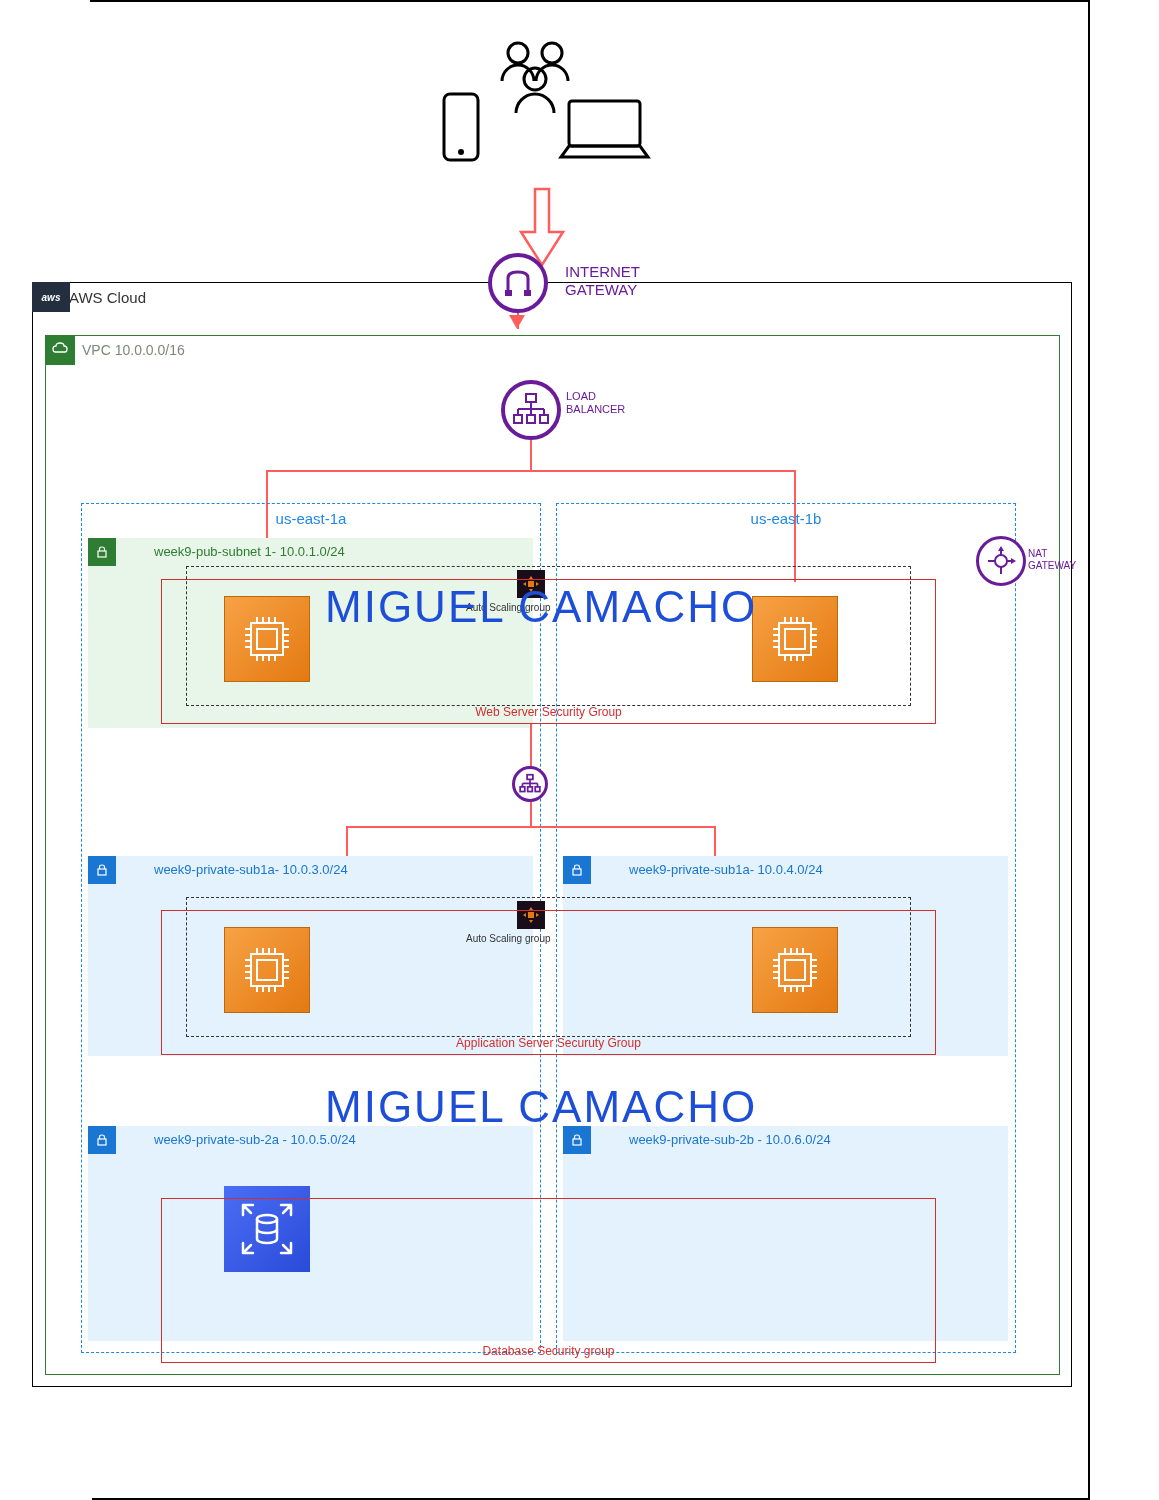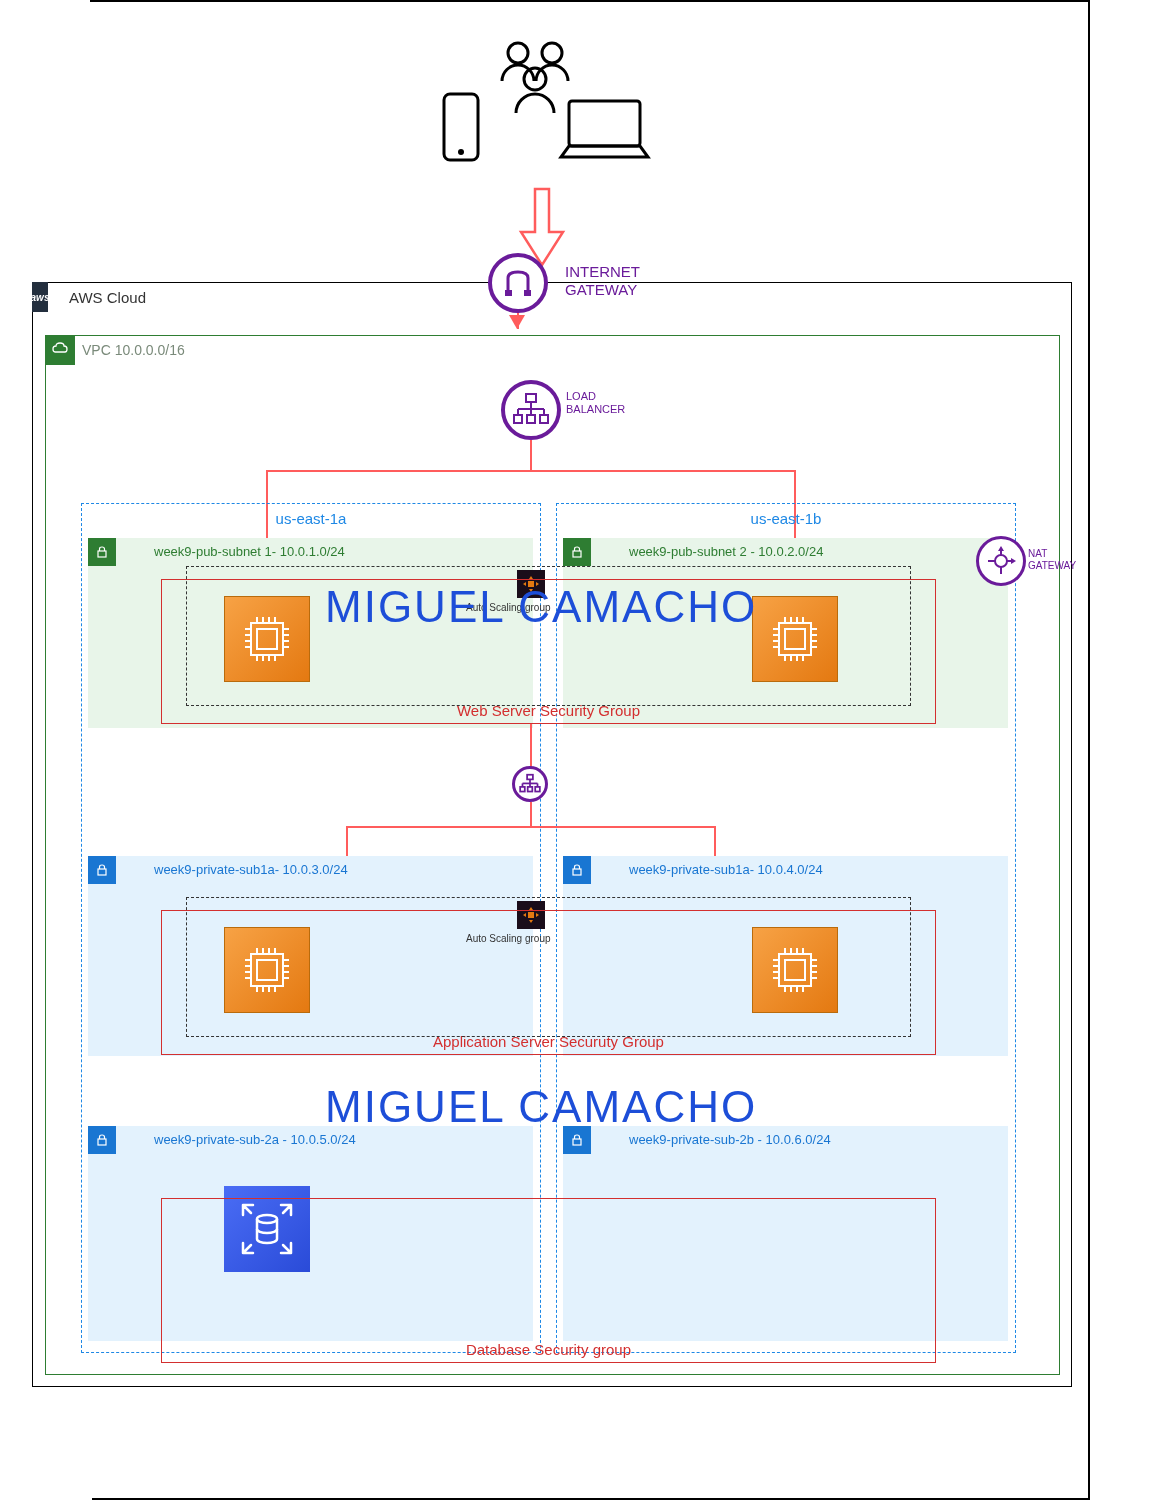--- a/index.html
+++ b/index.html
@@ -12,21 +12,21 @@
 
   
   .users-cluster { position: absolute; left: 350px; top: 35px; width: 200px; height: 150px; }
   .phone-icon { position:absolute; left:0; top:55px; }
   .people-icon { position:absolute; left:48px; top:0; }
   .laptop-icon { position:absolute; left:115px; top:60px;}
   .big-arrow { position:absolute; left: 425px; top: 185px; }
 
   
   .aws-cloud { position: absolute; left: -60px; top: 280px; width: 1040px; height: 1105px; border: 1px solid #000; }
-  .aws-badge { position:absolute; left:-1px; top:-1px; width:16px; height:30px; background:#232f3e; display:flex; align-items:center; justify-content:center;}
+  .aws-badge { position:absolute; left:-1px; top:-1px; width:38px; height:30px; background:#232f3e; display:flex; align-items:center; justify-content:center;}
   .aws-badge-text { color:#fff; font-size:10px; font-weight:bold; font-style:italic;}
   .aws-label { position:absolute; left:36px; top:6px; font-size:15px; color:#333; }
 
   
   .vpc { position:absolute; left:12px; top:52px; width:1015px; height:1040px; border:1px solid #2e7d32;padding-left:33px; }
   .vpc-badge { position:absolute; left:-1px; top:-1px; width:30px; height:30px; background:#2e7d32; display:flex; align-items:center; justify-content:center;}
   .vpc-label { position:absolute; left:36px; top:6px; font-size:14px; color:#7a8a7a; }
 
   
   .igw-circle { position:absolute; left:455px; top:-30px; width:60px; height:60px; border-radius:50%; border:4px solid #6a1b9a; background:#fff; display:flex; align-items:center; justify-content:center; z-index:10;}
@@ -53,21 +53,21 @@
   .subnet.blue { background:#e3f2fd; }
   .subnet-badge { position:absolute; left:0; top:0; width:28px; height:28px; display:flex; align-items:center; justify-content:center;}
   .subnet-badge.green { background:#2e7d32; }
   .subnet-badge.blue { background:#1976d2; }
   .subnet-label { position:absolute; left:34px; top:6px; font-size:13px;margin-left:32px; }
   .subnet-label.green { color:#2e7d32; }
   .subnet-label.blue { color:#1976d2; }
 
   
   .sg-box { position:absolute; border:1px solid #d32f2f; z-index:5;}
-  .sg-label { position:absolute; left:0; width:100%; text-align:center; font-size:15px; color:#d32f2f; bottom:4px;}
+  .sg-label { position:absolute; left:0; width:100%; text-align:center; font-size:12px; color:#d32f2f; bottom:4px;}
   
   .asg-box { position:absolute; border:1px dashed #333; z-index:6;}
   .asg-icon { position:absolute; width:28px; height:28px; background:#1a0d1a; display:flex; align-items:center; justify-content:center;}
   .asg-label { position:absolute; font-size:10px; color:#333;}
 
   
   .ec2 { position:absolute; width:86px; height:86px; background:linear-gradient(135deg,#f7a245,#e47911); border:1px solid #b96b0c; display:flex; align-items:center; justify-content:center;}
   .ec2 svg { width:60px; height:60px; }
 
   
@@ -175,29 +175,20 @@
 
       <div class="subnet green" style="left:42px; top:202px;">
         <div class="subnet-badge green">
             <svg width="14" height="14" viewBox="0 0 14 14">
               <rect x="3" y="6" width="8" height="6" fill="none" stroke="#fff" stroke-width="1.2"></rect>
               <path d="M4.5 6 L4.5 4 Q4.5 2 7 2 Q9.5 2 9.5 4 L9.5 6" fill="none" stroke="#fff" stroke-width="1.2"></path>
             </svg>
           </div>
         <div class="subnet-label green">week9-pub-subnet 1-  10.0.1.0/24</div>
       </div>
-      <div class="subnet green" style="left:517px; top:202px;">
-        <div class="subnet-badge green">
-            <svg width="14" height="14" viewBox="0 0 14 14">
-              <rect x="3" y="6" width="8" height="6" fill="none" stroke="#fff" stroke-width="1.2"></rect>
-              <path d="M4.5 6 L4.5 4 Q4.5 2 7 2 Q9.5 2 9.5 4 L9.5 6" fill="none" stroke="#fff" stroke-width="1.2"></path>
-            </svg>
-          </div>
-        <div class="subnet-label green">week9-pub-subnet 2 - 10.0.2.0/24</div>
-      </div>
 
       <div class="nat-circle" style="left:930px; top:200px;">
         <svg width="30" height="30" viewBox="0 0 30 30">
             <circle cx="15" cy="15" r="6" fill="none" stroke="#6a1b9a" stroke-width="2"></circle>
             <line x1="15" y1="2" x2="15" y2="9" stroke="#6a1b9a" stroke-width="2"></line>
             <line x1="15" y1="21" x2="15" y2="28" stroke="#6a1b9a" stroke-width="2"></line>
             <line x1="2" y1="15" x2="9" y2="15" stroke="#6a1b9a" stroke-width="2"></line>
             <line x1="21" y1="15" x2="28" y2="15" stroke="#6a1b9a" stroke-width="2"></line>
             <polygon points="15,0 12,5 18,5" fill="#6a1b9a"></polygon>
             <polygon points="30,15 25,12 25,18" fill="#6a1b9a"></polygon>

